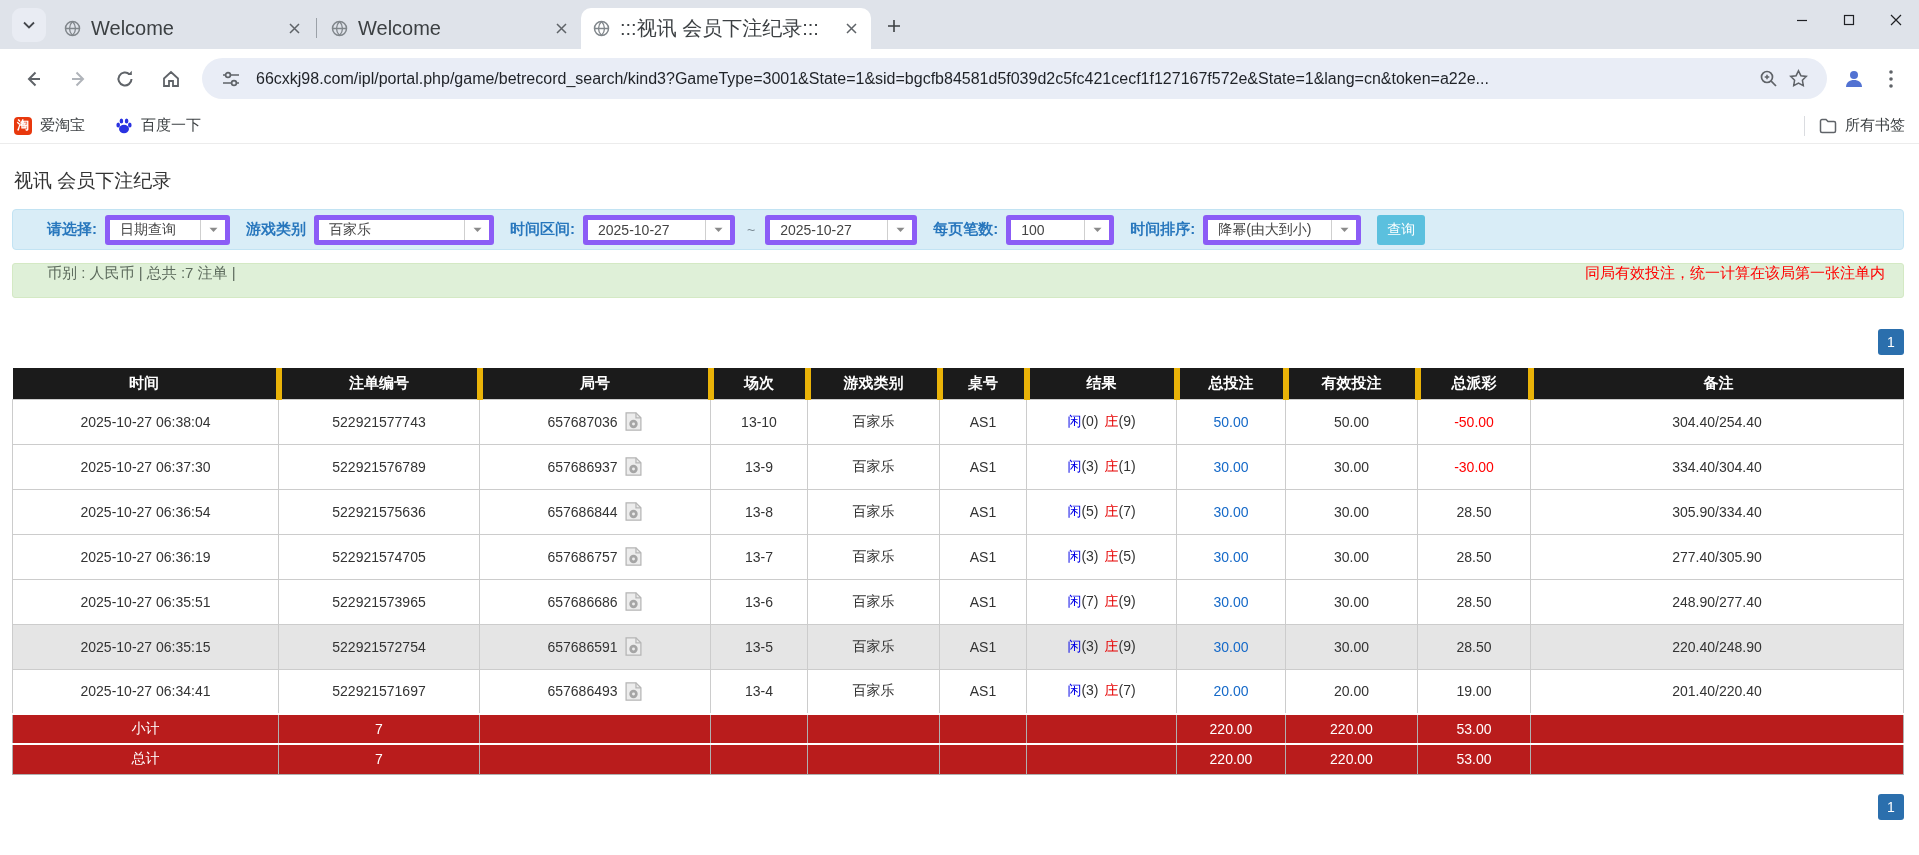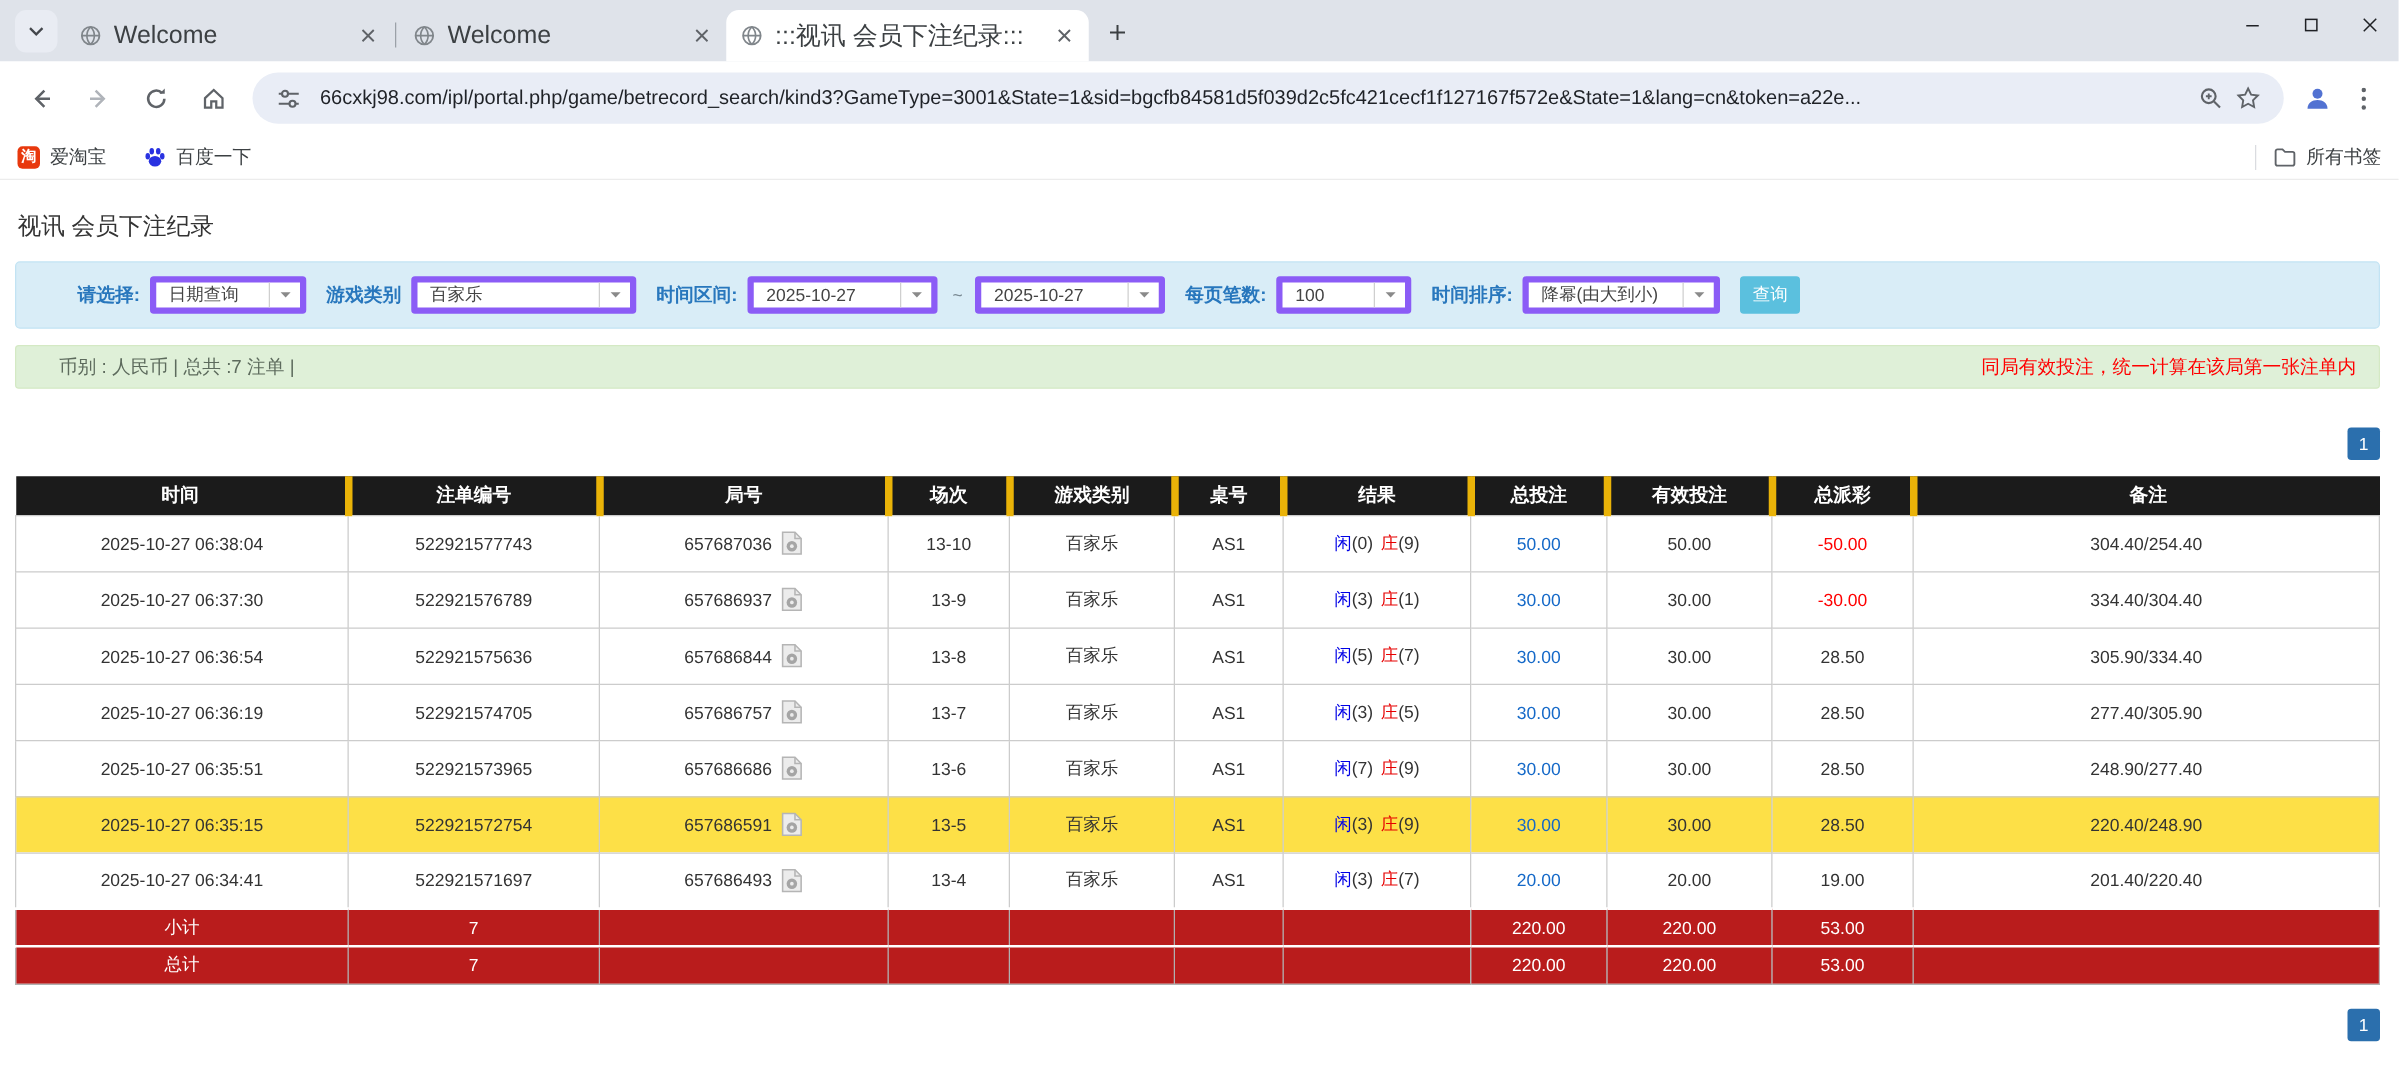--- a/index.html
+++ b/index.html
@@ -44,46 +44,46 @@
   .taobao-ico { width:18px; height:18px; background:#e8380d; border-radius:4px; color:#fff; font-size:12px; font-weight:bold;
     display:flex; align-items:center; justify-content:center; }
   .bm-right { margin-left:auto; display:flex; align-items:center; font-size:15px; color:#3c4043; }
   .bm-sep { width:1px; height:20px; background:#dadce0; margin-right:14px; }
   .bm-right .bm-ico { margin-right:8px; color:#5f6368; }
 
   
   .content { padding:0 15px 0 12px; background:#fff; }
   .page-title { font-size:19px; font-weight:400; color:#333; margin:24px 0 0 2px; }
 
-  .filter-panel { margin-top:15px; height:54px; background:#d9edf7; border:1px solid #c2e3f3; border-radius:4px;
-    display:flex; align-items:center; padding-left:49px; }
+  .filter-panel { margin-top:15px; height:41px; background:#d9edf7; border:1px solid #c2e3f3; border-radius:4px;
+    display:flex; align-items:center; padding-left:34px; }
   .f-label { color:#2877bd; font-weight:bold; font-size:15px; margin-right:8px; white-space:nowrap; }
   .combo { height:30px; background:#fff; border:5px solid #8b5cf6; border-radius:3px; display:flex; align-items:stretch; margin-right:16px; }
   .combo-text { padding:0 10px; display:flex; align-items:center; font-size:14px; color:#444; flex:1; white-space:nowrap; overflow:hidden; }
   .combo-arrow { width:25px; border-left:1px solid #cfcfcf; display:flex; align-items:center; justify-content:center; color:#8a8a8a; }
   .tilde { color:#7a8a94; margin:0 10px 0 -4px; font-size:14px; }
   .w-query { width:125px; } .w-game { width:180px; } .w-date { width:152px; } .w-size { width:108px; } .w-sort { width:158px; }
   .btn-search { width:48px; height:30px; background:#5bc0de; color:#fff; border:none; border-radius:3px; font-size:14px; cursor:pointer; }
 
   .summary-bar { margin-top:13px; height:35px; background:#dff0d8; border:1px solid #d4e9c4; border-radius:3px;
-    display:flex; align-items:center; padding:0 18px 0 34px; font-size:15px; color:#5d6b5d; }
+    display:flex; align-items:flex-start; padding:0 18px 0 34px; font-size:15px; color:#5d6b5d; }
   .summary-right { margin-left:auto; color:#ff0000; }
 
   .pag-row { display:flex; justify-content:flex-end; }
   .pag-top { margin-top:31px; }
   .pag-bottom { margin-top:19px; }
   .pag-box { min-width:26px; height:26px; padding:0 6px; background:#2b6fad; color:#fff; font-size:14px;
     display:flex; align-items:center; justify-content:center; border-radius:3px; cursor:pointer; }
 
   table.bet-table { width:100%; border-collapse:collapse; table-layout:fixed; margin-top:13px; }
   .bet-table thead th { background:#1b1b1b; color:#fff; font-size:15px; font-weight:bold; height:31px;
     border-right:6px solid #eab308; }
   .bet-table thead th:last-child { border-right:none; }
   .bet-table tbody td { height:45px; text-align:center; font-size:14px; color:#333; border:1px solid #ccc; background:#fff; }
-  .bet-table tr.hl td { background:#fde047; }
+  .bet-table tr.hl td { background:#e5e5e5; }
   .bet-table td.blue { color:#1569c8; }
   .bet-table td.neg { color:#ff0000; }
   .res-player { color:#0000e6; }
   .res-banker { color:#e60000; margin-left:6px; }
   .res-n { color:#333; }
   .round-wrap { display:inline-flex; align-items:center; justify-content:center; gap:6px; }
   .replay-btn { display:inline-flex; cursor:pointer; }
   .bet-table tr.total td { background:#b91c1c; color:#fff; height:30px; border:1px solid #b0b0b0; border-top:2px solid #fff; }
 </style>
 </head>

